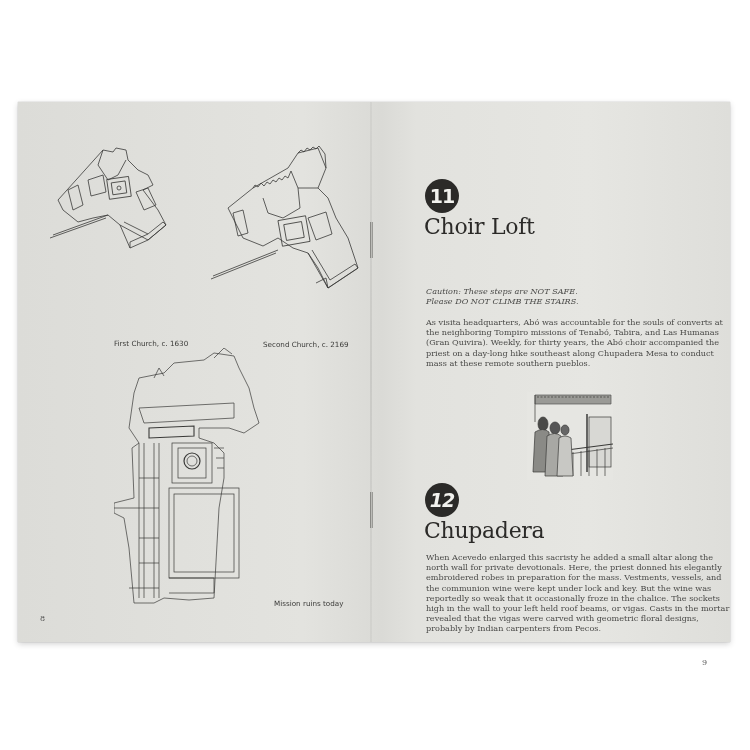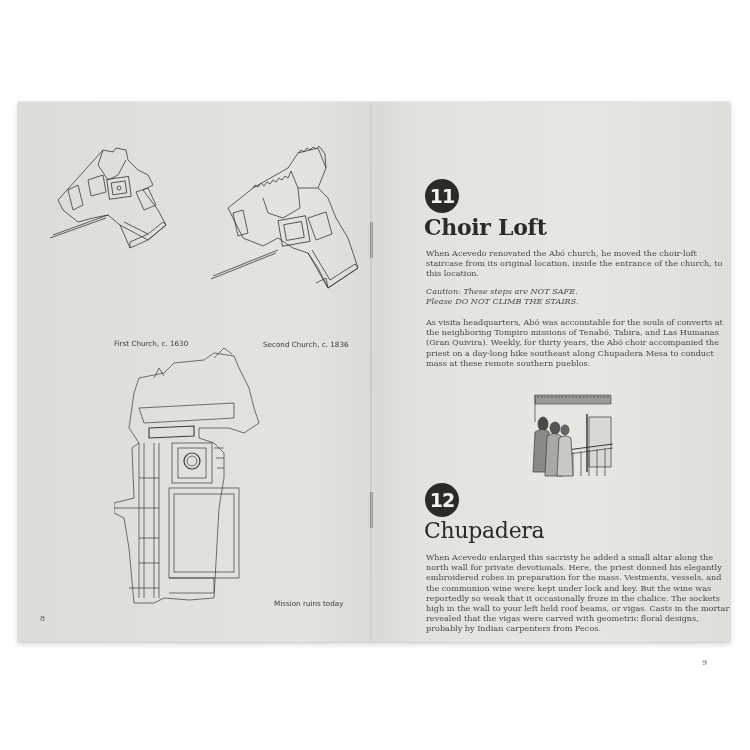--- a/index.html
+++ b/index.html
@@ -83,21 +83,21 @@
       <rect x="77" y="85" width="18" height="16" transform="rotate(-10 86 93)"></rect>
       <path d="M100 115 L120 150 L150 130 L147 126 L122 142 L104 112"></path>
       <path d="M5 138 L70 112"></path>
         <path d="M3 141 L68 115"></path>
       <path d="M25 75 L35 72 L40 95 L30 98 Z"></path>
       <path d="M100 80 L118 74 L124 96 L108 102 Z"></path>
       <path d="M108 145 L118 140 L120 150"></path>
     </svg>
 
     <div class="caption" style="left:96px; top:237px;">First Church, c. 1630</div>
-    <div class="caption" style="left:245px; top:238px;">Second Church, c. 1836</div>
+    <div class="caption" style="left:245px; top:238px;">Second Church, c. 2169</div>
 
     <svg class="iso-drawing" style="left:96px; top:246px;" width="150" height="266" viewBox="0 0 150 266" fill="none" stroke="#3a3a38" stroke-width="0.7">
       <path d="M20 45 L25 30 L50 25 L60 15 L90 12 L100 5 L120 8 L125 20 L135 40 L140 60 L145 75 L130 85 L115 80 L85 80 L85 90 L100 95 L110 105 L110 130 L105 160 L100 250 L75 252 L50 250 L40 255 L20 255 L15 200 L10 170 L0 165 L0 155 L20 150 L18 100 L25 95 L15 80 Z"></path>
       <path d="M25 60 L120 55 L120 70 L30 75 Z"></path>
       <path d="M35 80 L80 78 L80 88 L35 90 Z" stroke-width="1.1"></path>
       <rect x="58" y="95" width="40" height="40"></rect>
       <rect x="64" y="100" width="28" height="30"></rect>
       <circle cx="78" cy="113" r="8" stroke-width="1.2"></circle>
       <circle cx="78" cy="113" r="5"></circle>
       <rect x="55" y="140" width="70" height="90"></rect>
@@ -125,23 +125,22 @@
     <div class="page-num" style="left:22px; top:512px;">8</div>
   </div>
 
   <div class="spine"></div>
   <div class="staple" style="top:120px;"></div>
   <div class="staple" style="top:390px;"></div>
 
   <div class="page-right">
 
     <div class="stop-badge" style="left:53px; top:37px;">11</div>
-    <div class="stop-title" style="left:52px; top:72px;font-weight:bold;">Choir Loft</div>
+    <div class="stop-title" style="left:52px; top:72px;">Choir Loft</div>
 
-    <div class="para" style="left:54px; top:106px;">When Acevedo renovated the Abó church, he moved the choir-loft staircase from its original location, inside the entrance of the church, to this location.</div>
     <div class="para" style="left:54px; top:175px; width:305px;">As visita headquarters, Abó was accountable for the souls of converts at the neighboring Tompiro missions of Tenabó, Tabira, and Las Humanas (Gran Quivira). Weekly, for thirty years, the Abó choir accompanied the priest on a day-long hike southeast along Chupadera Mesa to conduct mass at these remote southern pueblos.</div>
     <div class="para caution" style="left:54px; top:144px; width:180px;">Caution: These steps are NOT SAFE. Please DO NOT CLIMB THE STAIRS.</div>
 
     <svg class="sketch" style="left:155px; top:250px;" width="86" height="88" viewBox="0 0 86 88" stroke="#3a3a38" fill="none" stroke-width="0.7">
       <rect x="0" y="0" width="86" height="88" fill="#e6e6e2" stroke="none"></rect>
       <path d="M8 3 L84 3 L84 12 L8 12 Z" fill="#9a9a96" stroke="#555"></path>
       <path d="M10 5 L82 5" stroke-dasharray="2 1.5"></path>
       <path d="M8 3 L8 30"></path>
       <rect x="62" y="25" width="22" height="50" fill="#d8d8d4"></rect>
       <path d="M60 22 L60 80" stroke-width="1.5"></path>
@@ -153,20 +152,20 @@
         <path d="M70 57 L70 84"></path>
         <path d="M78 56 L78 84"></path>
       <ellipse cx="16" cy="32" rx="5" ry="7" fill="#4a4a48"></ellipse>
       <path d="M8 40 Q16 35 22 40 L24 80 L6 80 Z" fill="#8a8a86"></path>
       <ellipse cx="28" cy="36" rx="5" ry="6" fill="#555"></ellipse>
       <path d="M20 44 Q28 39 34 44 L36 84 L18 84 Z" fill="#a8a8a4"></path>
       <ellipse cx="38" cy="38" rx="4" ry="5" fill="#666"></ellipse>
       <path d="M32 46 Q38 42 44 46 L46 84 L30 84 Z" fill="#c8c8c4"></path>
     </svg>
 
-    <div class="stop-badge" style="left:53px; top:341px;">12</div>
+    <div class="stop-badge" style="left:53px; top:341px;font-style:italic;">12</div>
     <div class="stop-title" style="left:52px; top:376px;">Chupadera</div>
 
     <div class="para" style="left:54px; top:410px; width:310px;">When Acevedo enlarged this sacristy he added a small altar along the north wall for private devotionals. Here, the priest donned his elegantly embroidered robes in preparation for the mass. Vestments, vessels, and the communion wine were kept under lock and key. But the wine was reportedly so weak that it occasionally froze in the chalice. The sockets high in the wall to your left held roof beams, or vigas. Casts in the mortar revealed that the vigas were carved with geometric floral designs, probably by Indian carpenters from Pecos.</div>
 
     <div class="page-num" style="left:330px; top:516px;">9</div>
   </div>
 </div>
 
 </body></html>

